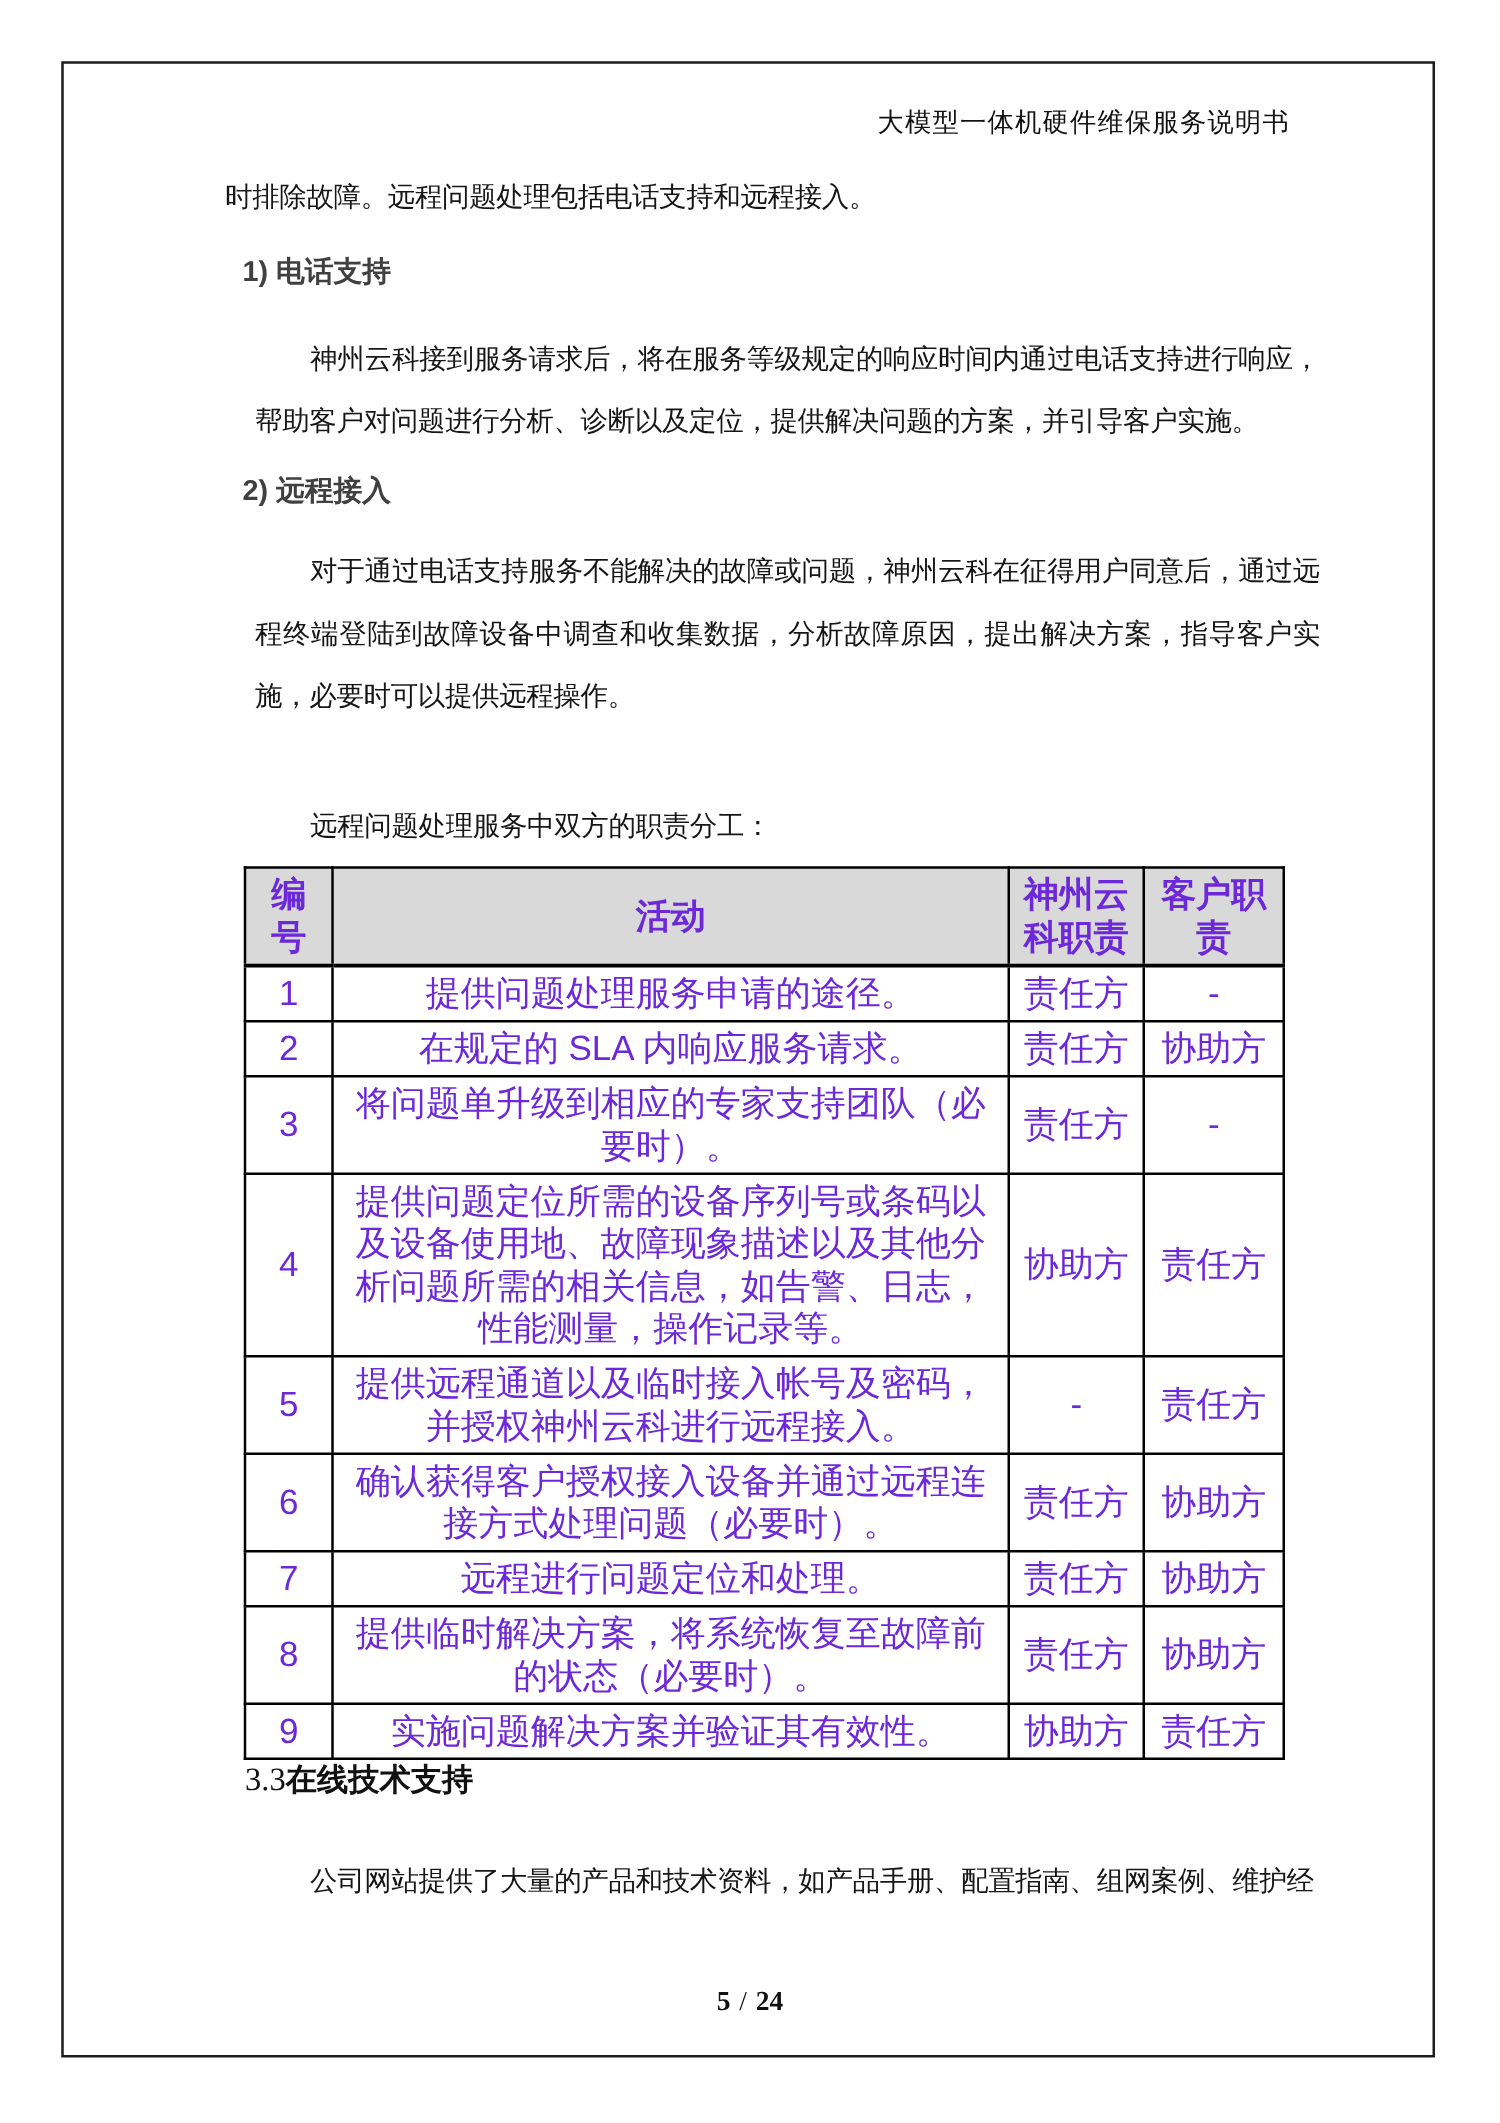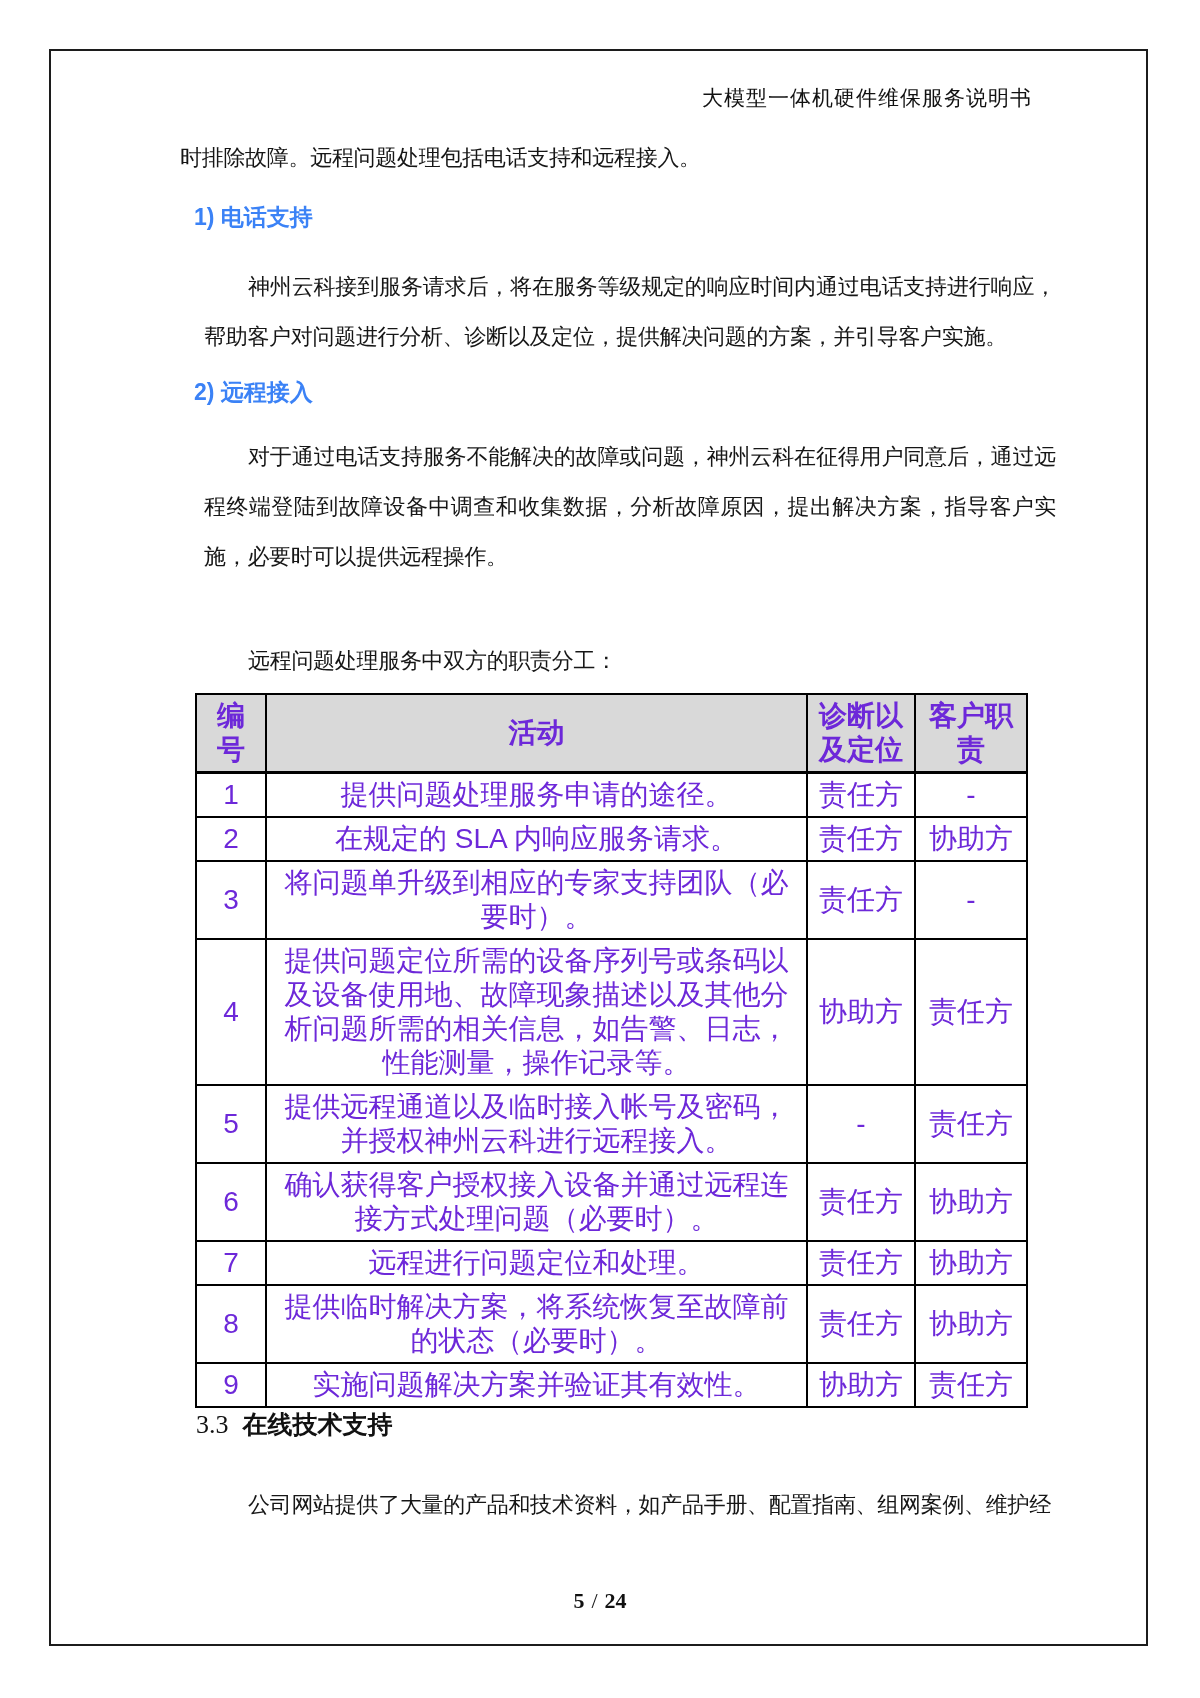--- a/index.html
+++ b/index.html
@@ -32,21 +32,21 @@
     line-height: 50px;
     letter-spacing: -0.3px;
     text-align: justify;
     color: #161616;
   }
   .indent { text-indent: 2em; margin-left: 24px; }
   .h-num {
     position: absolute; left: 194px;
     font-size: 23px; font-weight: bold;
     line-height: 34px;
-    color: #3b82f6;
+    color: #404040;
   }
   .cont { top: 133px; }
   .h1 { top: 200px; }
   .para1 { top: 262px; }
   .h2 { top: 375px; }
   .para2 { top: 432px; }
   .lead { top: 636px; }
 
   table.resp {
     position: absolute;
@@ -81,21 +81,20 @@
     position: absolute; left: 196px; top: 1408px;
     line-height: 32px;
   }
   .sec33 .sec-num {
     font-family: "Liberation Serif", serif;
     font-size: 26px;
     color: #111;
   }
   .sec33 .sec-title {
     font-size: 25px; font-weight: bold;
-    margin-left: 14px;
     color: #111;
   }
   .para3 { top: 1480px; }
   .footer {
     position: absolute; left: 0; top: 1588px;
     width: 1200px;
     text-align: center;
     font-family: "Liberation Serif", serif;
     font-size: 22px;
     color: #111;
@@ -126,21 +125,21 @@
   <colgroup>
     <col class="c-num">
       <col class="c-act">
       <col class="c-ven">
       <col class="c-cus">
   </colgroup>
   <thead>
     <tr>
       <th>编号</th>
       <th>活动</th>
-      <th>诊断以及定位</th>
+      <th>神州云科职责</th>
       <th>客户职责</th>
     </tr>
   </thead>
   <tbody id="resp-tbody">
       <tr>
         <td class="ctr">1</td>
         <td class="act">提供问题处理服务申请的途径。</td>
         <td class="ctr">责任方</td>
         <td class="ctr">-</td>
       </tr>

